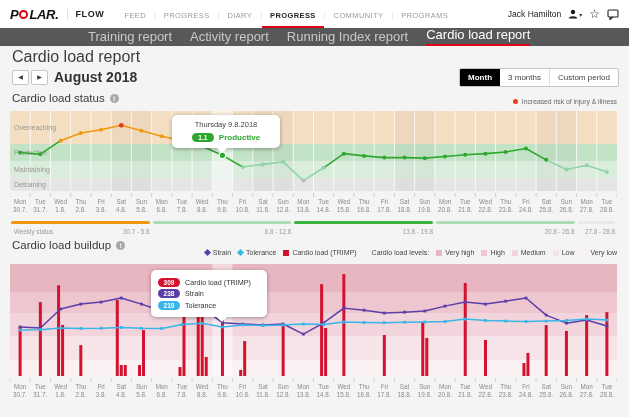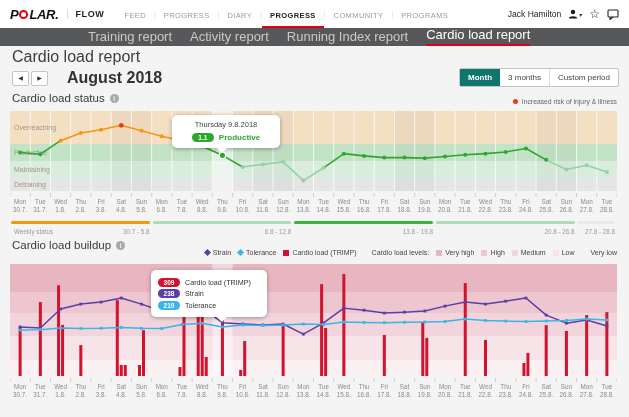--- a/index.html
+++ b/index.html
@@ -21,21 +21,21 @@
   .star{font-size:12px;color:#222;line-height:12px;cursor:pointer;}
 
   
   .subnav{position:absolute;top:28px;left:0;right:0;height:18px;background:#57585a;display:flex;align-items:flex-end;padding-left:88px;gap:18px;box-sizing:border-box;}
   .subnav-item{font-size:13px;color:#c9c9c9;height:16px;line-height:14px;cursor:pointer;}
   .subnav-item.active{color:#fff;border-bottom:2px solid var(--accent);}
 
   .page-title{position:absolute;left:12px;top:48px;margin:0;font-size:16px;font-weight:normal;color:#3d3d3d;}
   .date-row{position:absolute;left:12px;top:69px;display:flex;align-items:center;}
   .nav-btn{width:17px;height:15px;background:#fff;border:1px solid #c6c6c6;border-radius:2px;font-size:6px;color:#333;padding:0;margin-right:2px;cursor:pointer;line-height:13px;}
-  .period{font-size:16px;font-weight:bold;color:#333;margin-left:17px;}
+  .period{font-size:14px;font-weight:bold;color:#333;margin-left:4px;}
   .range-group{position:absolute;right:10px;top:68px;display:flex;background:#fff;border:1px solid #c5c5c5;border-radius:2px;overflow:hidden;height:17px;align-items:stretch;}
   .range-seg{font-size:8px;color:#444;padding:0 8px;line-height:17px;cursor:pointer;}
   .range-seg.sep{border-left:1px solid #ddd;}
   .range-seg.active{color:#fff;font-weight:bold;border-left:none;}
 
   .sec-head{position:absolute;left:12px;font-size:11.5px;color:#3a3a3a;display:flex;align-items:center;gap:5px;}
   .info{display:inline-block;width:9px;height:9px;border-radius:50%;background:#a9a9a9;color:#f4f4f4;font-size:6.5px;font-weight:bold;text-align:center;line-height:9px;font-style:normal;}
   .risk-legend{position:absolute;right:12px;top:98px;display:flex;align-items:center;gap:4px;font-size:6.8px;color:#666;}
   .risk-legend .dot{width:5px;height:5px;border-radius:50%;}
 
@@ -116,21 +116,21 @@
     </nav>
 
   <h1 class="page-title">Cardio load report</h1>
 
   <div class="date-row">
     <button class="nav-btn">◀</button>
     <button class="nav-btn">▶</button>
     <span class="period">August 2018</span>
   </div>
   <div class="range-group">
-      <span class="range-seg active" style="background: #0f766e;">Month</span>
+      <span class="range-seg active" style="background: #000000;">Month</span>
       <span class="range-seg">3 months</span>
       <span class="range-seg sep">Custom period</span>
     </div>
 
   <div class="sec-head" style="top:92px;">
     <span>Cardio load status</span>
     <span class="info">i</span>
   </div>
   <div class="risk-legend">
     <span class="dot" style="background: rgb(232, 57, 29);"></span>

